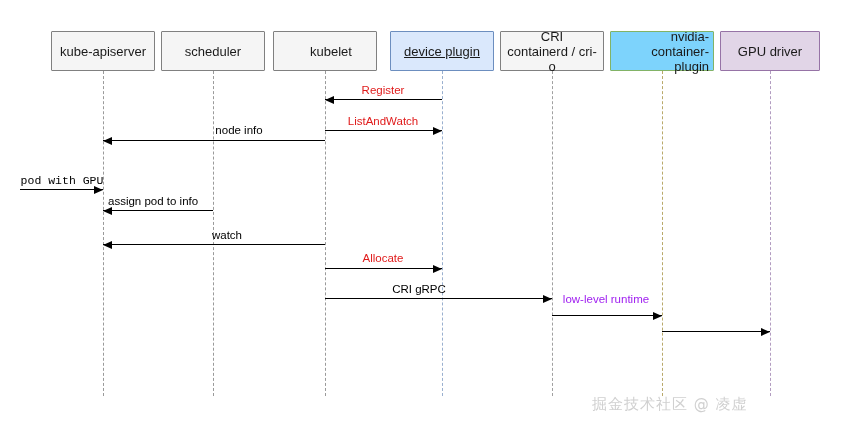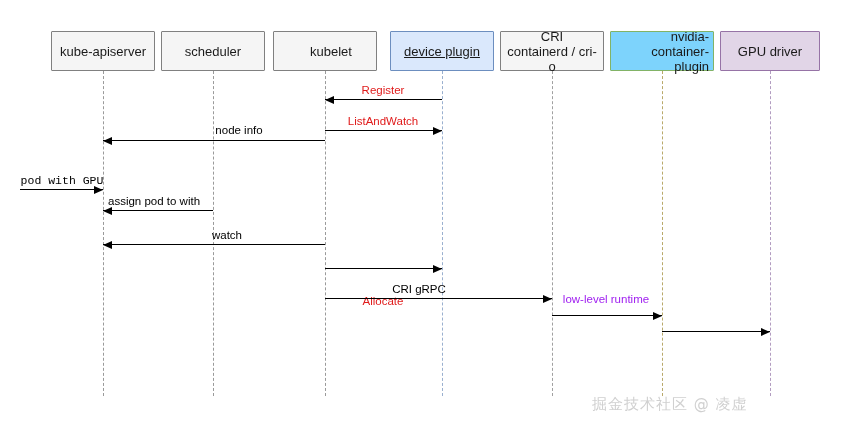--- a/index.html
+++ b/index.html
@@ -120,27 +120,27 @@
       <div class="arrowhead right" style="top: 126.5px; left: 433px;"></div>
       <div class="msg-label red center" style="left: 383px; top: 115px;">ListAndWatch</div>
       <div class="msg" style="left: 103px; top: 140px; width: 222px;"></div>
       <div class="arrowhead left" style="top: 136.5px; left: 103px;"></div>
       <div class="msg-label center" style="left: 211px; top: 124px; margin-left: 28px;">node info</div>
       <div class="msg" style="left: 20px; top: 189px; width: 83px;"></div>
       <div class="arrowhead right" style="top: 185.5px; left: 94px;"></div>
       <div class="msg-label center" style="left: 62px; top: 174px; font-family: Liberation Mono, monospace;">pod with GPU</div>
       <div class="msg" style="left: 103px; top: 210px; width: 110px;"></div>
       <div class="arrowhead left" style="top: 206.5px; left: 103px;"></div>
-      <div class="msg-label" style="left: 108px; top: 195px;">assign pod to with</div>
+      <div class="msg-label" style="left: 108px; top: 195px;">assign pod to info</div>
       <div class="msg" style="left: 103px; top: 244px; width: 222px;"></div>
       <div class="arrowhead left" style="top: 240.5px; left: 103px;"></div>
       <div class="msg-label center" style="left: 211px; top: 229px; margin-left: 16px;">watch</div>
       <div class="msg" style="left: 325px; top: 268px; width: 117px;"></div>
       <div class="arrowhead right" style="top: 264.5px; left: 433px;"></div>
-      <div class="msg-label red center" style="left: 383px; top: 252px; margin-top: 43px;">Allocate</div>
+      <div class="msg-label red center" style="left: 383px; top: 252px;">Allocate</div>
       <div class="msg" style="left: 325px; top: 298px; width: 227px;"></div>
       <div class="arrowhead right" style="top: 294.5px; left: 543px;"></div>
       <div class="msg-label center" style="left: 419px; top: 283px;">CRI gRPC</div>
       <div class="msg" style="left: 552px; top: 315px; width: 110px;"></div>
       <div class="arrowhead right" style="top: 311.5px; left: 653px;"></div>
       <div class="msg-label purple center" style="left: 606px; top: 293px;">low-level runtime</div>
       <div class="msg" style="left: 662px; top: 331px; width: 108px;"></div>
       <div class="arrowhead right" style="top: 327.5px; left: 761px;"></div>
     </div>
   <div class="watermark" id="watermark" style="left: 592px; top: 395px; color: rgb(208, 208, 208);">掘金技术社区 @ 凌虚</div>

